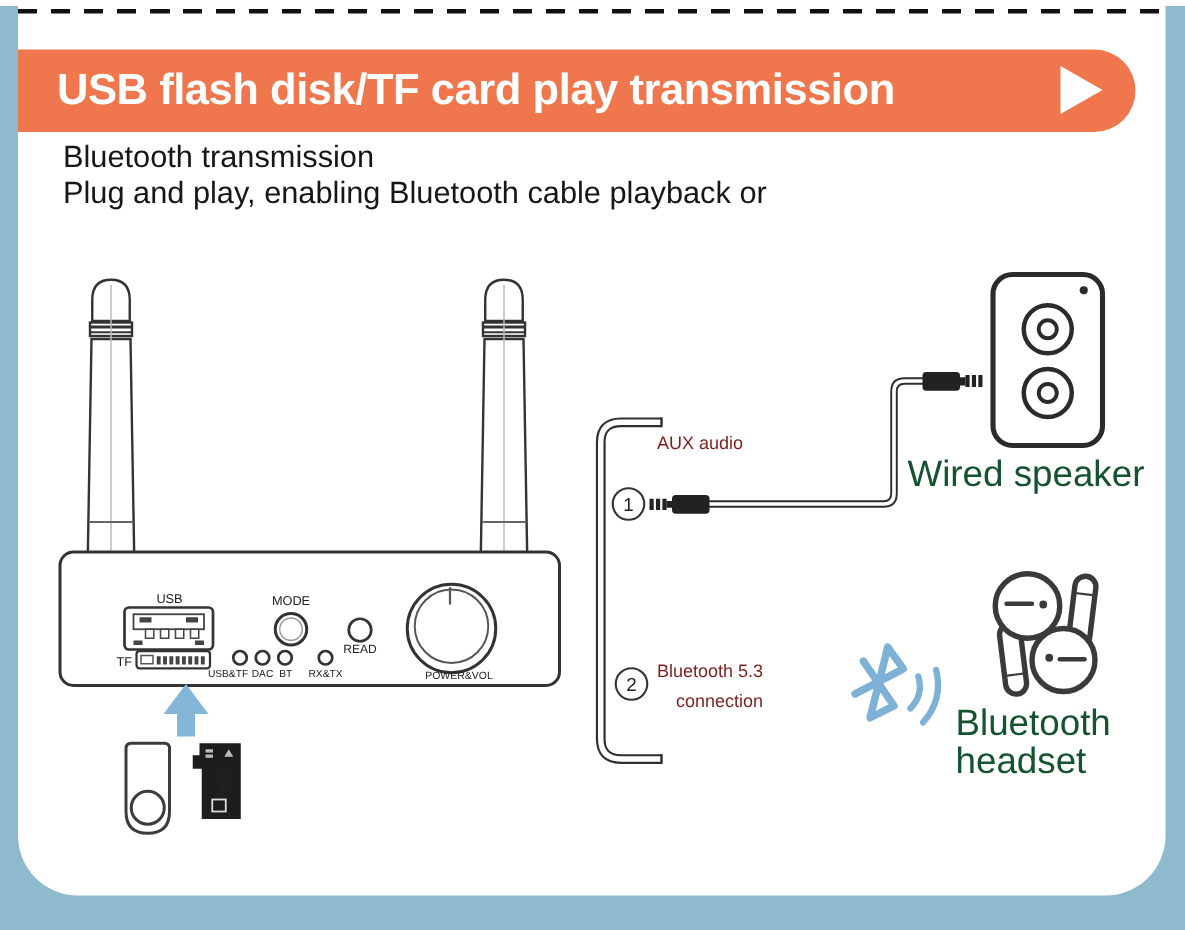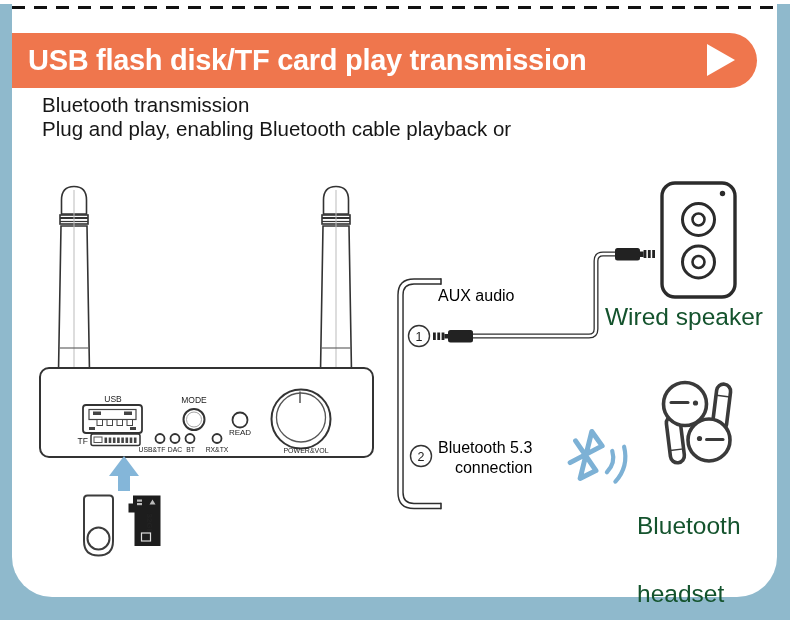--- a/index.html
+++ b/index.html
@@ -4,34 +4,34 @@
 <style>
   html,body{margin:0;padding:0;}
   .page{position:relative;width:790px;height:620px;background:#8fb9cc;overflow:hidden;
         font-family:"Liberation Sans",sans-serif;}
   .card{position:absolute;left:12px;top:0;width:765px;height:597px;background:#ffffff;
         border-radius:0 0 40px 40px;}
   .top-strip{position:absolute;top:0;left:0;right:0;height:4px;background:#ffffff;}
   .cut-line{position:absolute;top:6px;left:12px;width:765px;height:3px;
         background:repeating-linear-gradient(90deg,#111 0 13px,transparent 13px 22px);}
   .banner{position:absolute;left:12px;top:33px;width:745px;height:55px;background:#ef764d;
-        border-radius:0 28px 28px 0;display:flex;align-items:center;padding-left:16px;
+        border-radius:0 28px 28px 0;display:flex;align-items:center;padding-left:26px;
         box-sizing:border-box;}
   .banner-title{color:#ffffff;font-size:29px;font-weight:bold;letter-spacing:-0.3px;
         white-space:nowrap;line-height:55px;}
   .play-icon{position:absolute;right:22px;top:11px;width:0;height:0;
         border-left:28px solid #ffffff;border-top:16.5px solid transparent;
         border-bottom:16.5px solid transparent;}
   .subtitle{position:absolute;left:42px;top:93px;font-size:20.5px;line-height:24px;
         color:#161616;}
   .subtitle span{display:block;}
-  .note{position:absolute;color:#000000;font-size:16px;line-height:19.5px;}
+  .note{position:absolute;color:#7f1d1d;font-size:12px;line-height:19.5px;}
   .note span{display:block;}
   .device-caption{position:absolute;color:#14532d;font-size:24.5px;line-height:25px;}
-  .device-caption span{display:block;margin-top:43px;}
+  .device-caption span{display:block;}
   svg{position:absolute;left:0;top:0;}
   svg text{font-family:"Liberation Sans",sans-serif;fill:#222;}
   .ln{fill:#ffffff;stroke:#333;stroke-width:1.6;}
 </style>
 </head>
 <body>
 
 <div class="page">
   <div class="card"></div>
   <div class="top-strip"></div>

